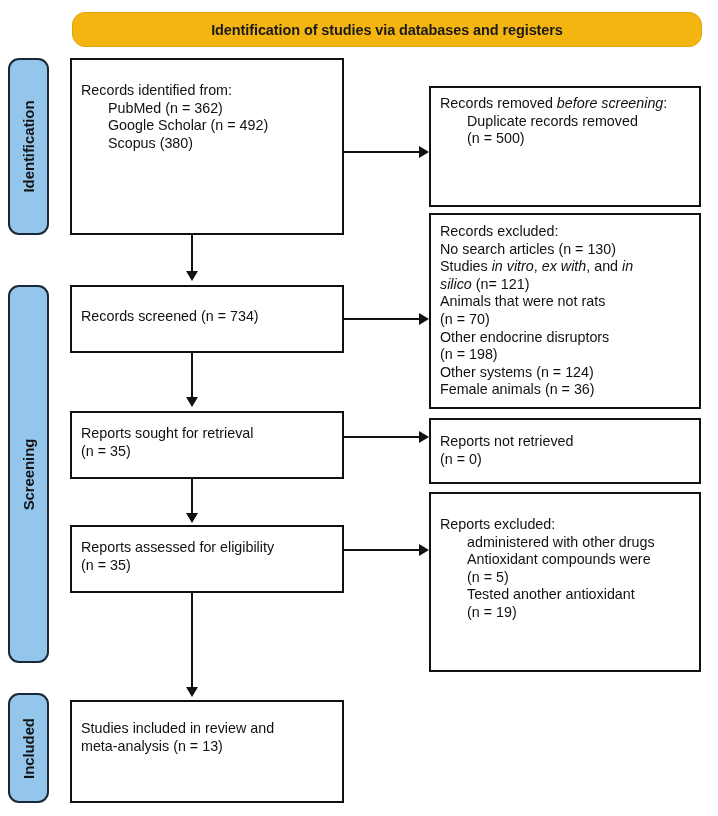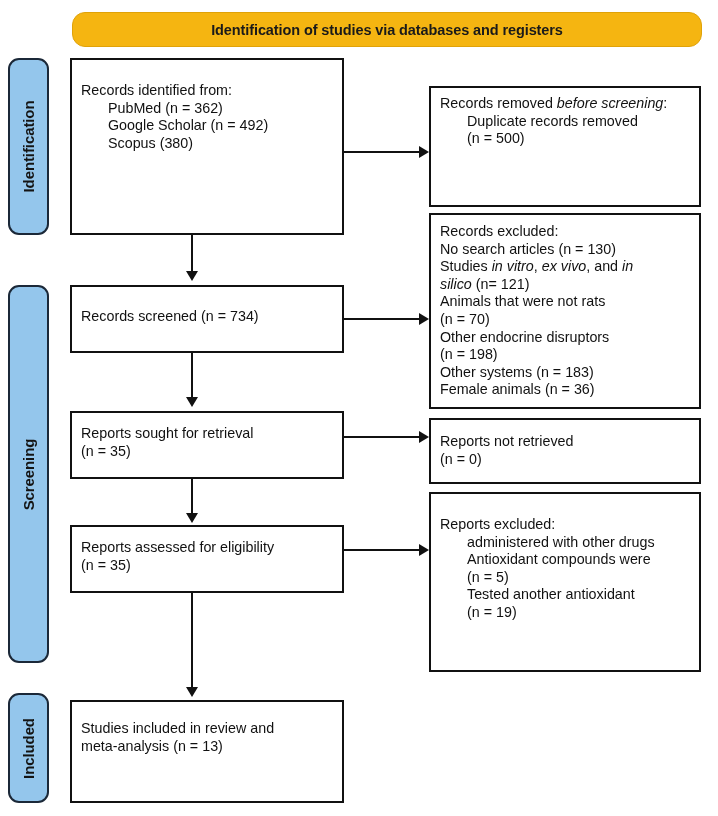--- a/index.html
+++ b/index.html
@@ -134,27 +134,27 @@
   <div class="conn conn-v" style="left:191px; top:235px; height:38px;"></div>
   <div class="arrow-down" style="left:186px; top:271px;"></div>
 
   <div class="flow-box" style="left:70px; top:285px; width:274px; height:68px; padding-top:21px;">
     <div class="line">Records screened (n = 734)</div>
   </div>
 
   <div class="flow-box" style="left:429px; top:213px; width:272px; height:196px; padding-top:8px;">
     <div class="line">Records excluded:</div>
     <div class="line">No search articles (n = 130)</div>
-    <div class="line"><span>Studies </span><em>in vitro</em><span>, </span><em>ex vivo</em><span>, and </span><em>in</em></div>
+    <div class="line"><span>Studies </span><em>in vitro</em><span>, </span><em>ex with</em><span>, and </span><em>in</em></div>
     <div class="line"><em>silico</em><span> (n= 121)</span></div>
     <div class="line">Animals that were not rats</div>
     <div class="line">(n = 70)</div>
     <div class="line">Other endocrine disruptors</div>
     <div class="line">(n = 198)</div>
-    <div class="line">Other systems (n = 183)</div>
+    <div class="line">Other systems (n = 124)</div>
     <div class="line">Female animals (n = 36)</div>
   </div>
 
   <div class="conn conn-h" style="left:344px; top:318px; width:75px;"></div>
   <div class="arrow-right" style="left:419px; top:313px;"></div>
 
   <div class="conn conn-v" style="left:191px; top:353px; height:46px;"></div>
   <div class="arrow-down" style="left:186px; top:397px;"></div>
 
   <div class="flow-box" style="left:70px; top:411px; width:274px; height:68px; padding-top:12px;">

